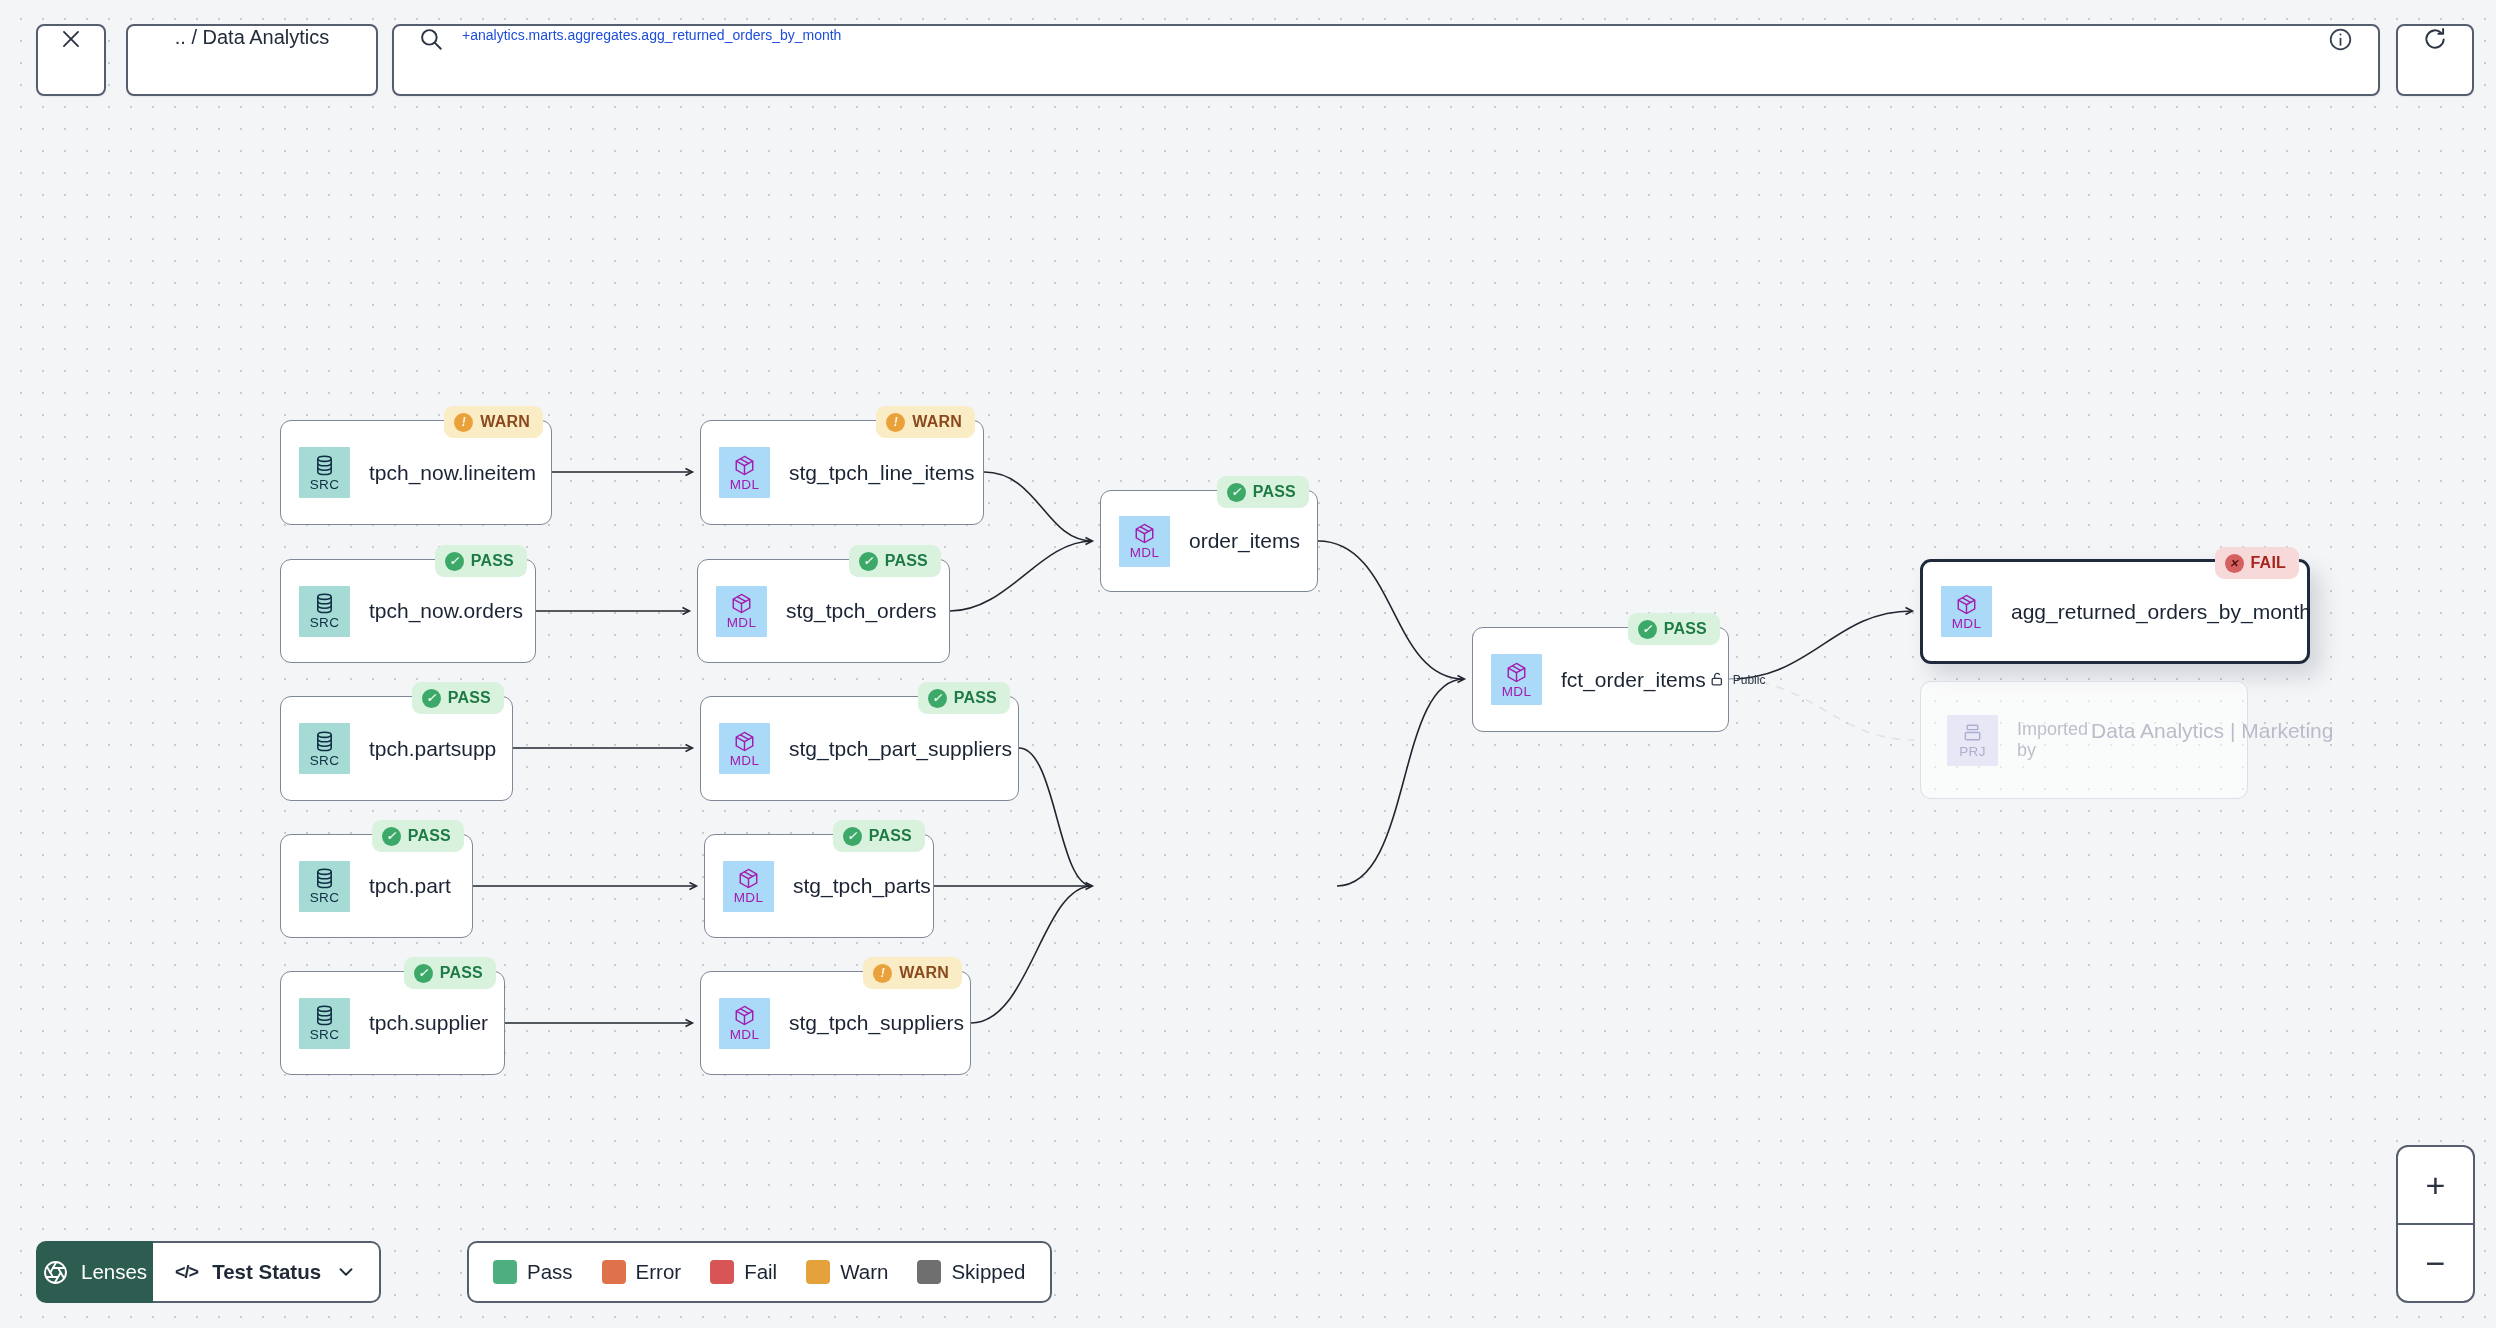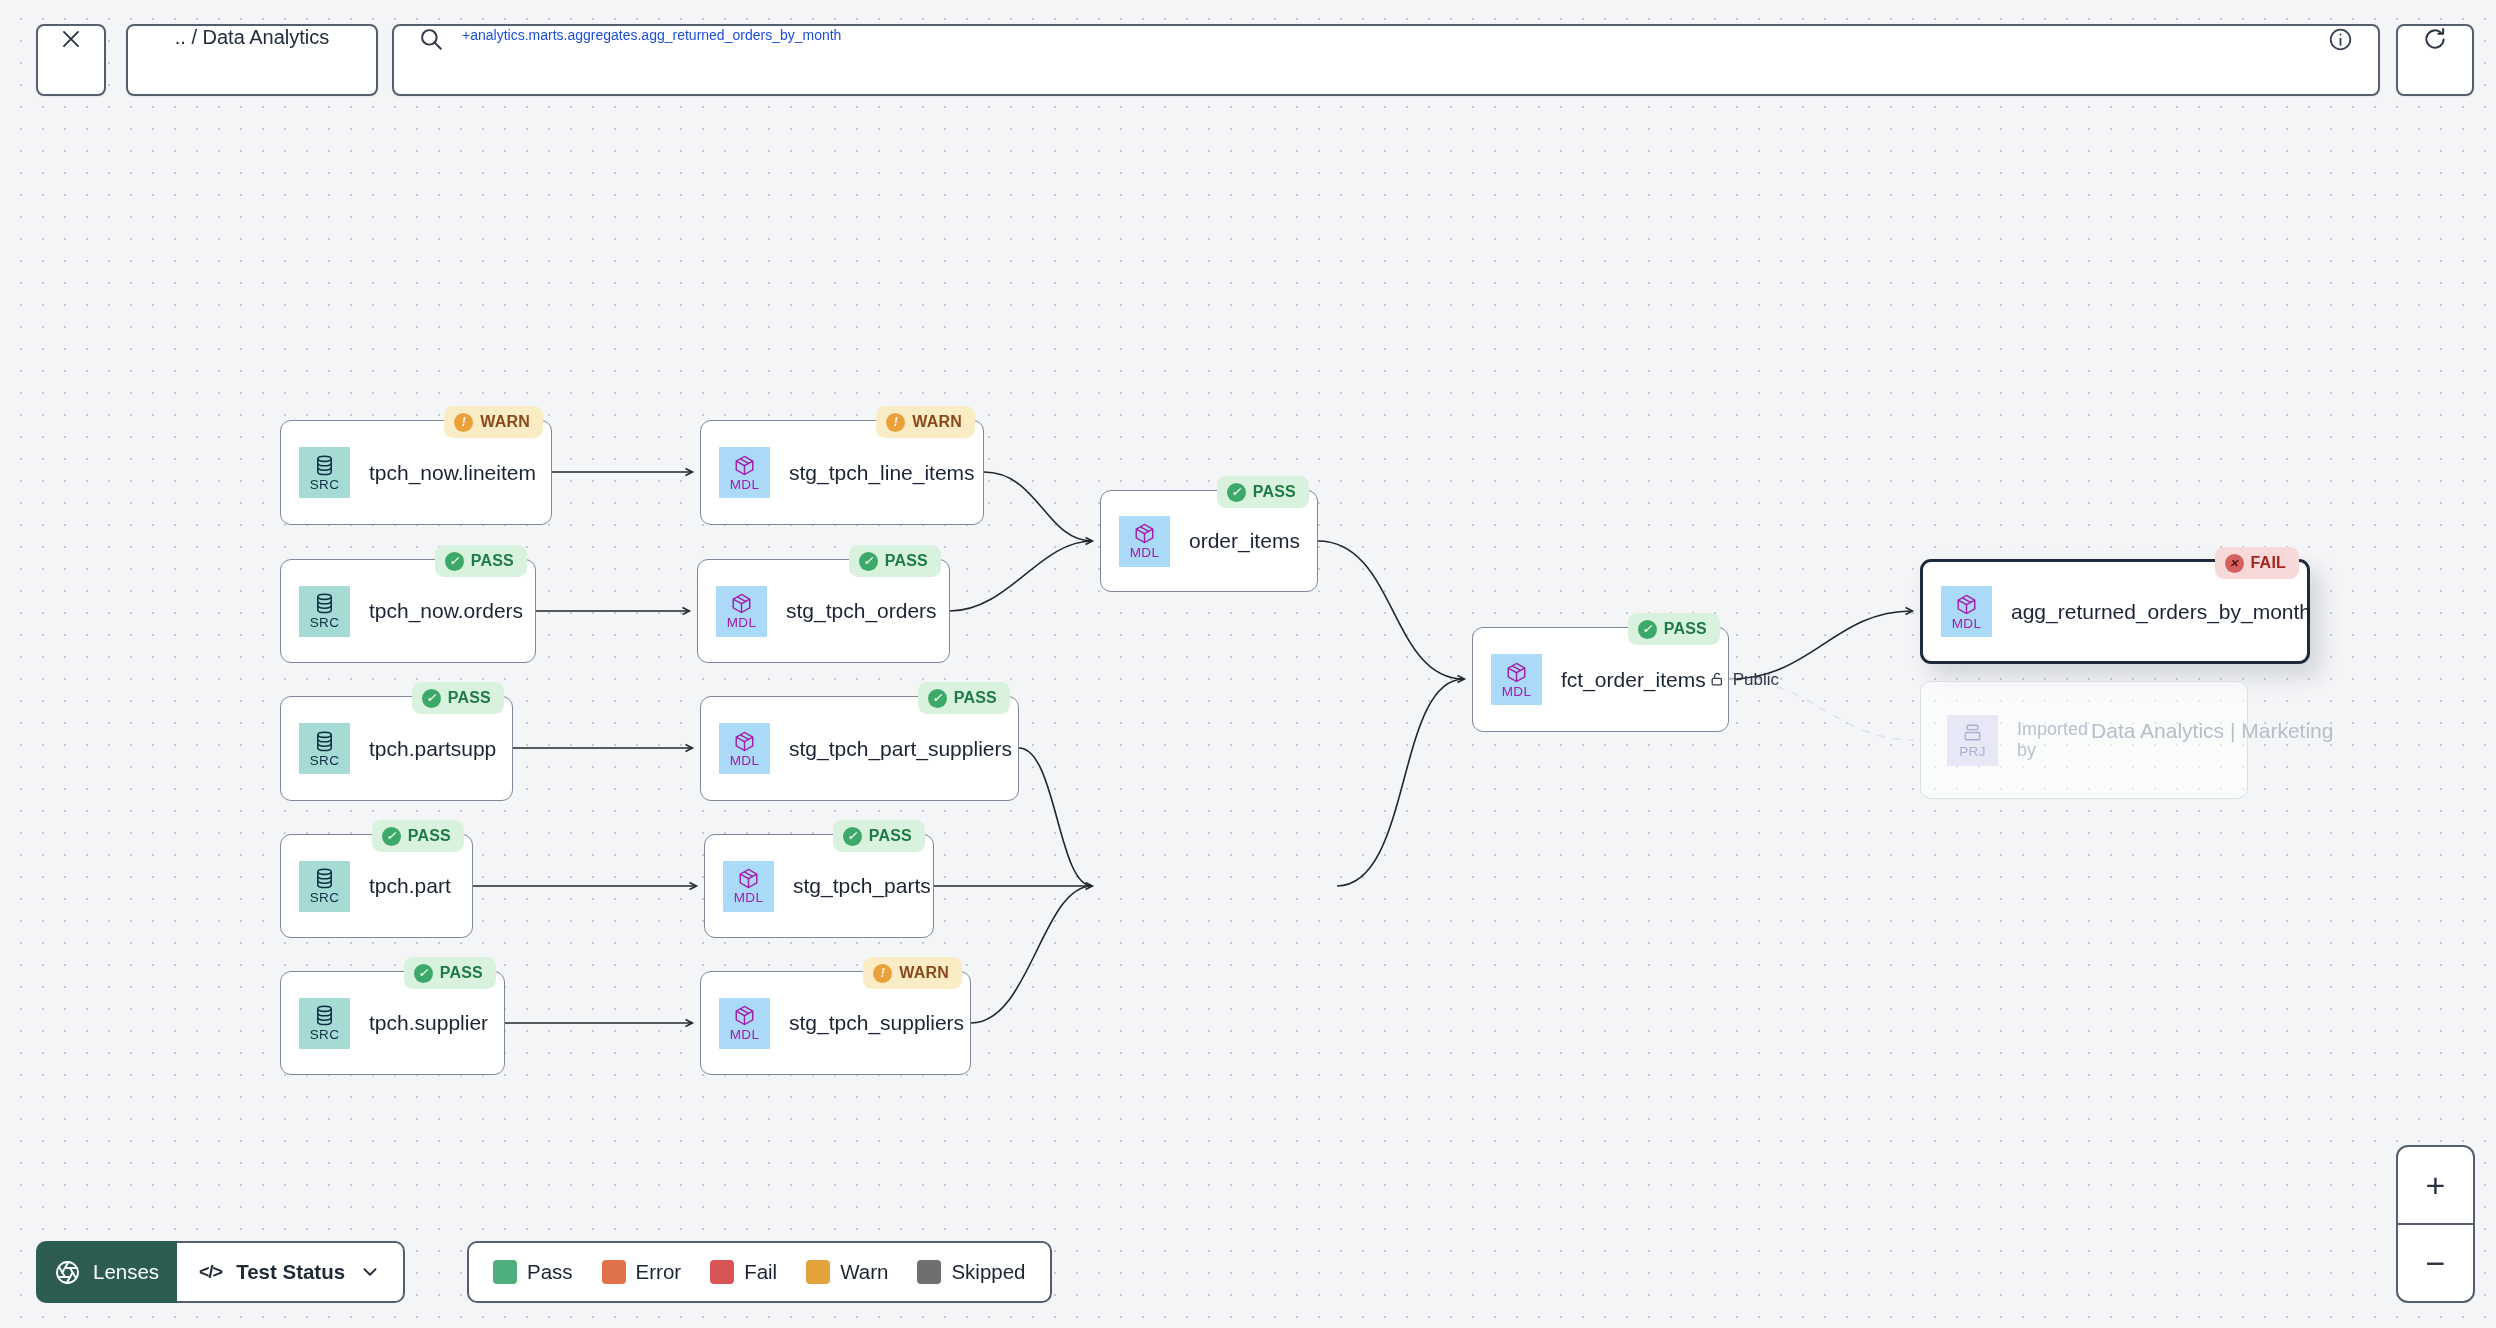--- a/index.html
+++ b/index.html
@@ -28,21 +28,21 @@
     border-radius:11px;display:flex;align-items:center;padding:0 18px;gap:19px;z-index:2;cursor:pointer;}
   .node .tile{width:51px;height:51px;border-radius:1px;display:flex;flex-direction:column;
     align-items:center;justify-content:center;flex:0 0 auto;}
   .tile svg{width:23px;height:23px;}
   .tile b{font-size:13.5px;font-weight:500;letter-spacing:.3px;margin-top:0px;}
   .tile.src{background:#a6dbd5;color:#0f2f44;}
   .tile.mdl{background:#abd9f8;color:#a21caf;}
   .tile.prj{background:#e7e7f6;color:#abafcf;margin-left:8px;}
   .nlabel{font-size:21px;color:#1b2434;white-space:nowrap;}
   .nlines{display:flex;gap:3px;}
-  .sub{display:flex;align-items:center;gap:7px;font-size:17px;color:#2e3747;}
+  .sub{display:flex;align-items:center;gap:7px;font-size:12px;color:#2e3747;}
   .sub svg{width:17px;height:17px;color:#2e3747;}
   .node.selected{border:3px solid #1f2a3c;box-shadow:10px 12px 22px rgba(25,35,55,.16);}
   .node.faded{border-color:#dcdfe9;background:rgba(255,255,255,.55);box-shadow:none;}
   .node.faded .nlabel,.node.faded .sub2{color:#b9bdc9;}
   .fade1{font-size:18px;color:#bcc0cb;}
   .sub2{font-size:21px;color:#bcc0cb;white-space:nowrap;}
 
   .badge{position:absolute;top:-15px;right:8px;height:32px;border-radius:9px;display:flex;
     align-items:center;gap:7px;padding:0 13px 0 10px;font-size:16px;font-weight:700;letter-spacing:.2px;}
   .badge .ic{width:19px;height:19px;border-radius:50%;display:flex;align-items:center;justify-content:center;
@@ -69,21 +69,21 @@
   .n8{left:280px;top:971px;width:225px;height:104px;}
   .n9{left:700px;top:971px;width:271px;height:104px;}
   .n10{left:1100px;top:490px;width:218px;height:102px;}
   .n11{left:1472px;top:627px;width:257px;}
   .n12{left:1920px;top:559px;width:390px;}
   .n13{left:1920px;top:681px;width:328px;height:118px;}
 
   
   .lens-group{position:absolute;left:36px;top:1241px;height:62px;display:flex;z-index:4;}
   .lens-left{background:#2d5c51;color:#fff;border-radius:10px 0 0 10px;display:flex;align-items:center;
-    gap:12px;padding:0 18px;font-size:20.5px;cursor:pointer;}
+    gap:12px;padding:0 6px;font-size:20.5px;cursor:pointer;}
   .lens-left svg{width:27px;height:27px;}
   .lens-right{background:#fff;border:2px solid #545e6e;border-left:none;border-radius:0 10px 10px 0;
     display:flex;align-items:center;gap:14px;padding:0 22px;font-size:20.5px;font-weight:600;
     color:#1f2937;box-sizing:border-box;cursor:pointer;}
   .code-glyph{font-weight:700;font-size:18px;letter-spacing:-1px;color:#1f2937;}
   .chev{width:22px;height:22px;color:#1f2937;}
 
   .legend{position:absolute;left:467px;top:1241px;height:62px;background:#fff;border:2px solid #545e6e;
     border-radius:10px;box-sizing:border-box;display:flex;align-items:center;gap:29px;padding:0 24px;z-index:4;}
   .leg-item{display:flex;align-items:center;gap:10px;font-size:20.5px;color:#1b2434;}

